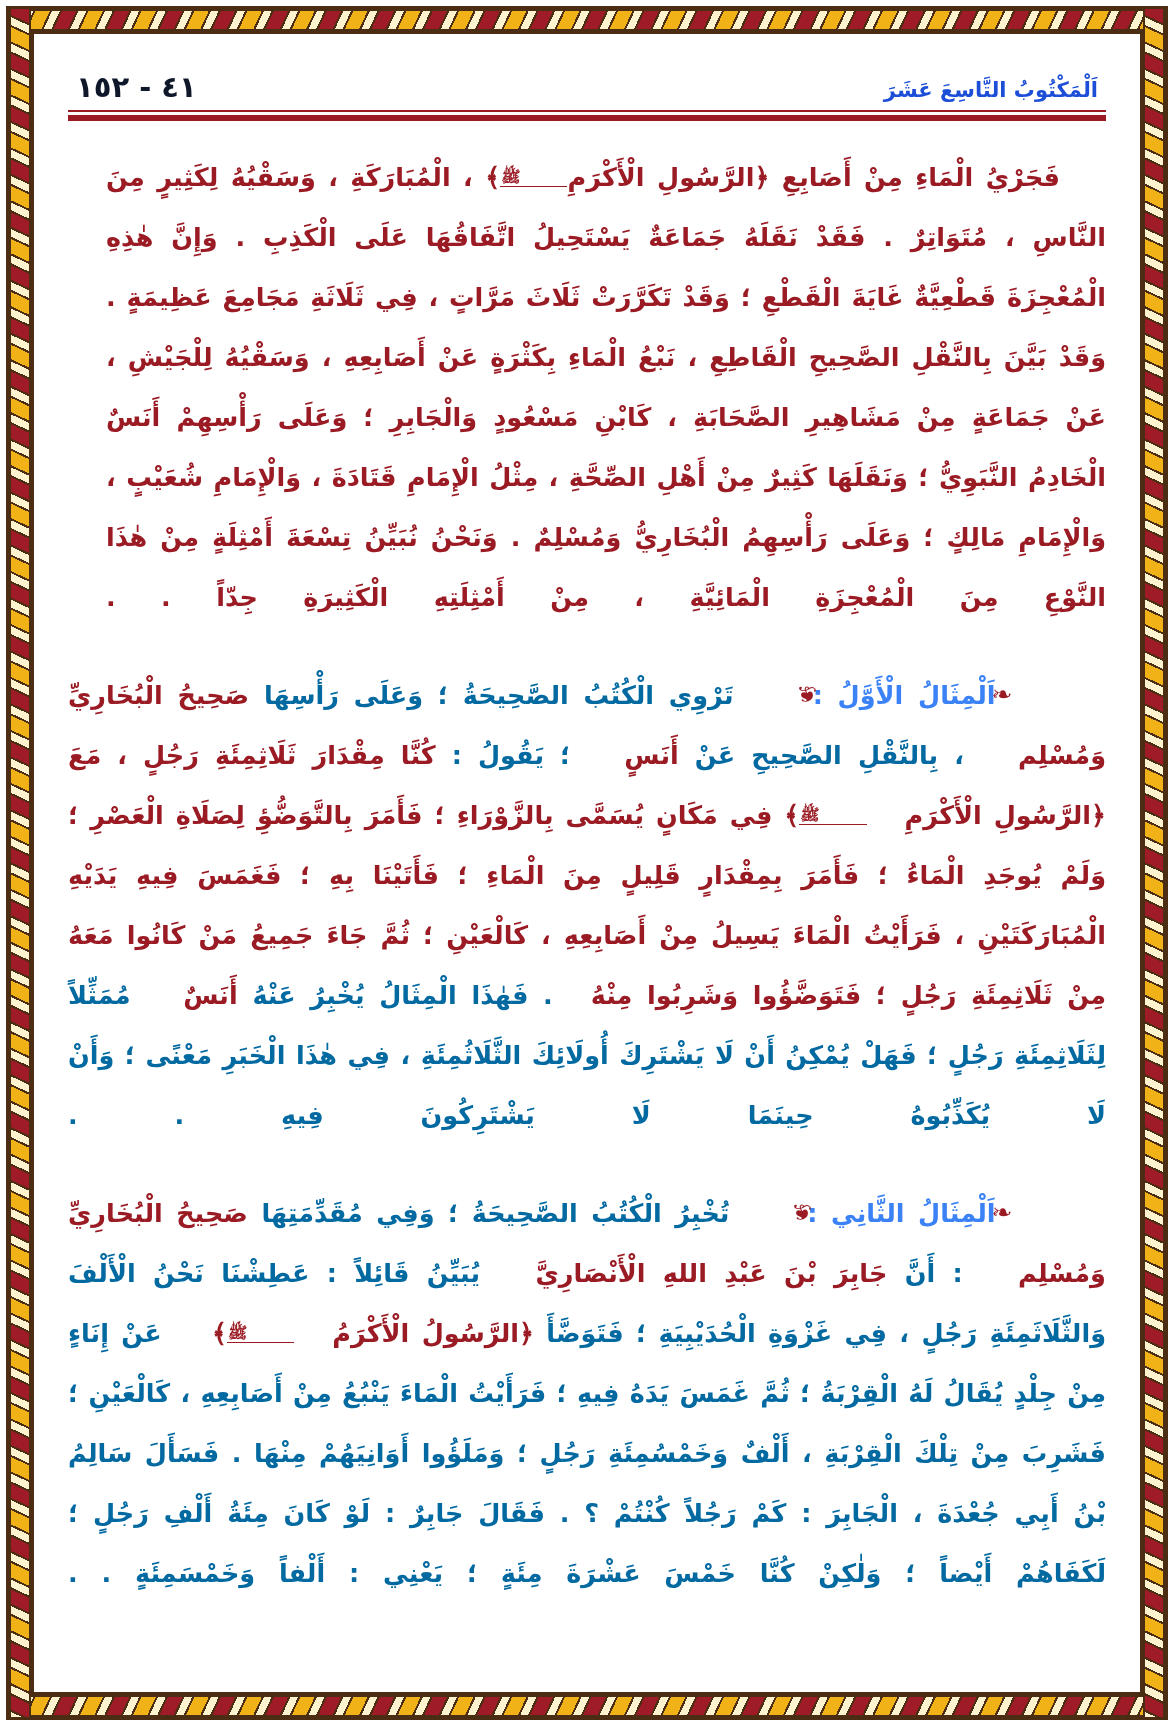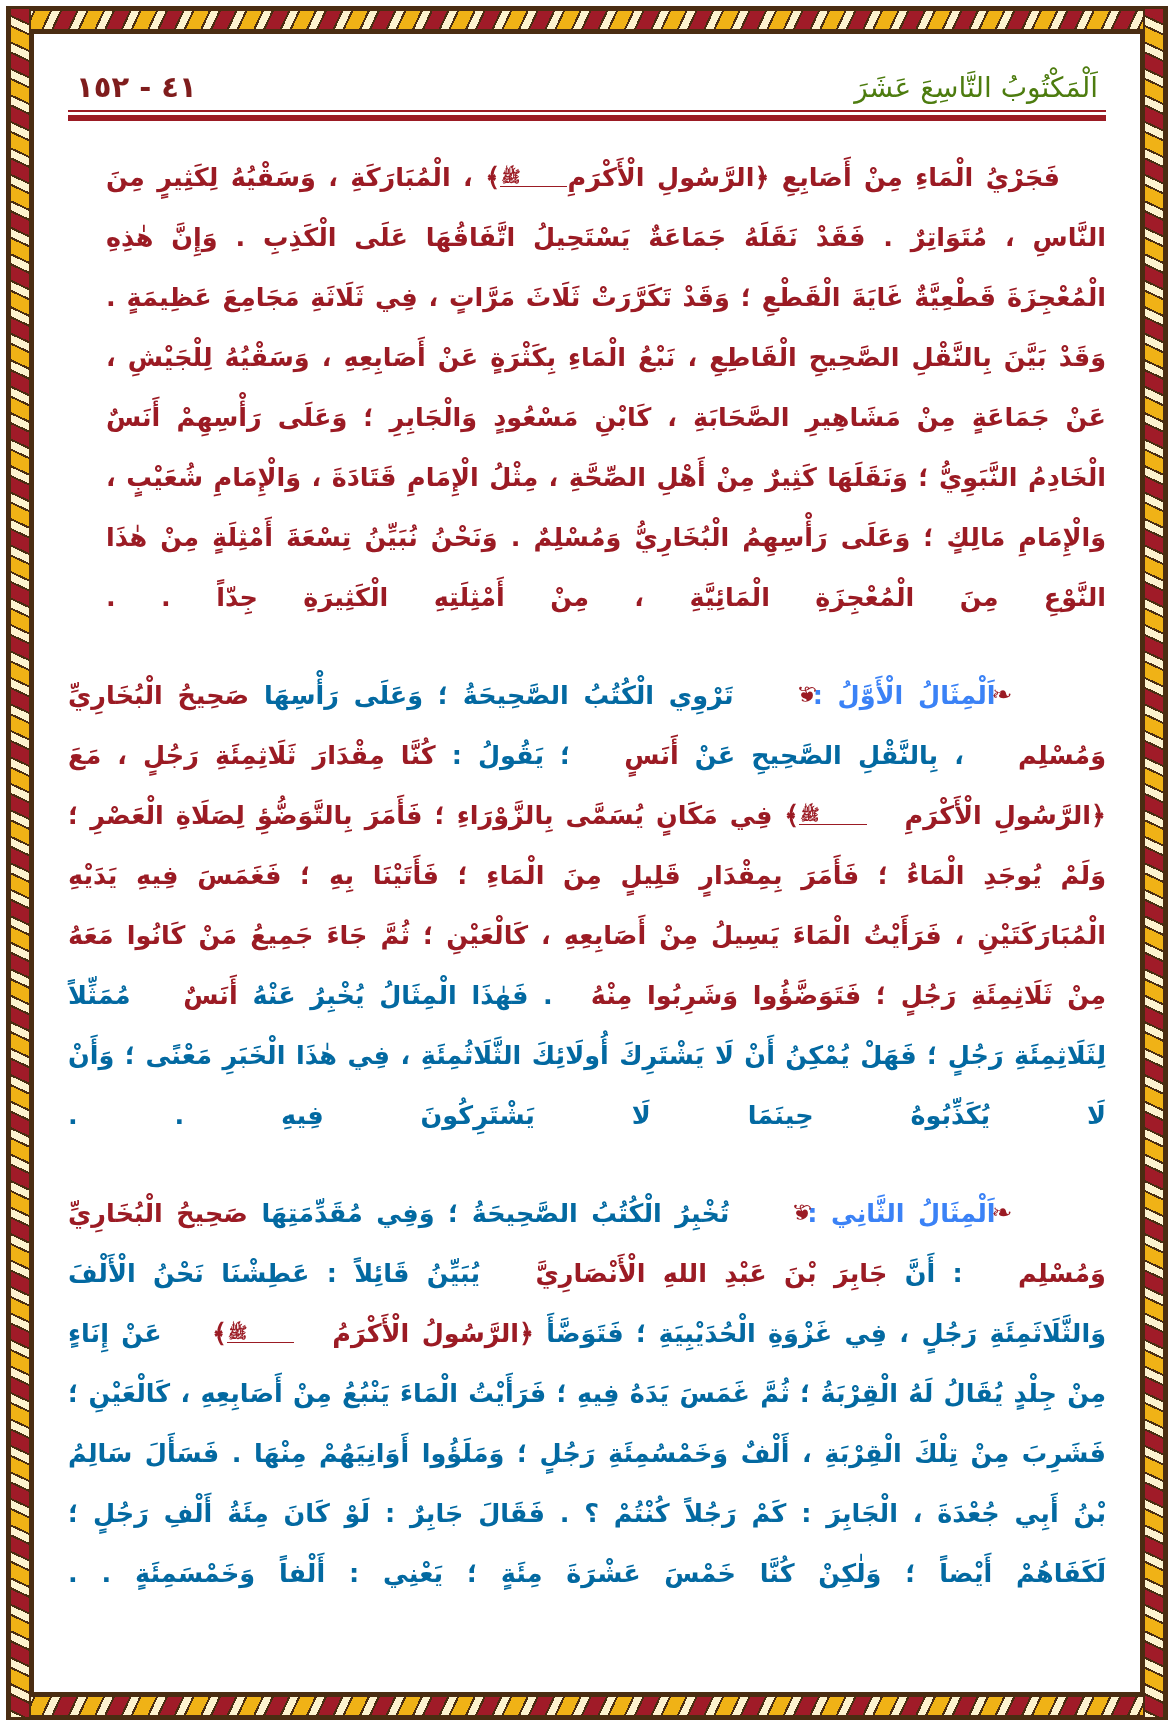--- a/index.html
+++ b/index.html
@@ -94,28 +94,28 @@
   
   .header {
     display: flex;
     flex-direction: row;
     align-items: baseline;
     justify-content: space-between;
     padding: 0 8px;
     margin-bottom: 6px;
   }
   .header-title {
-    color: #4d7c0f;
-    font-size: 28px;
-    font-weight: normal;
+    color: #1d4ed8;
+    font-size: 21px;
+    font-weight: bold;
     letter-spacing: 0.5px;
     white-space: nowrap;
   }
   .header-pages {
-    color: #7f1d1d;
+    color: #0f172a;
     font-size: 29px;
     font-weight: bold;
     white-space: nowrap;
     direction: rtl;
   }
   .header-spacer { flex: 1 1 auto; }
 
   .rule-group { margin: 0 0 26px 0; }
   .rule-thin {
     height: 2px;

